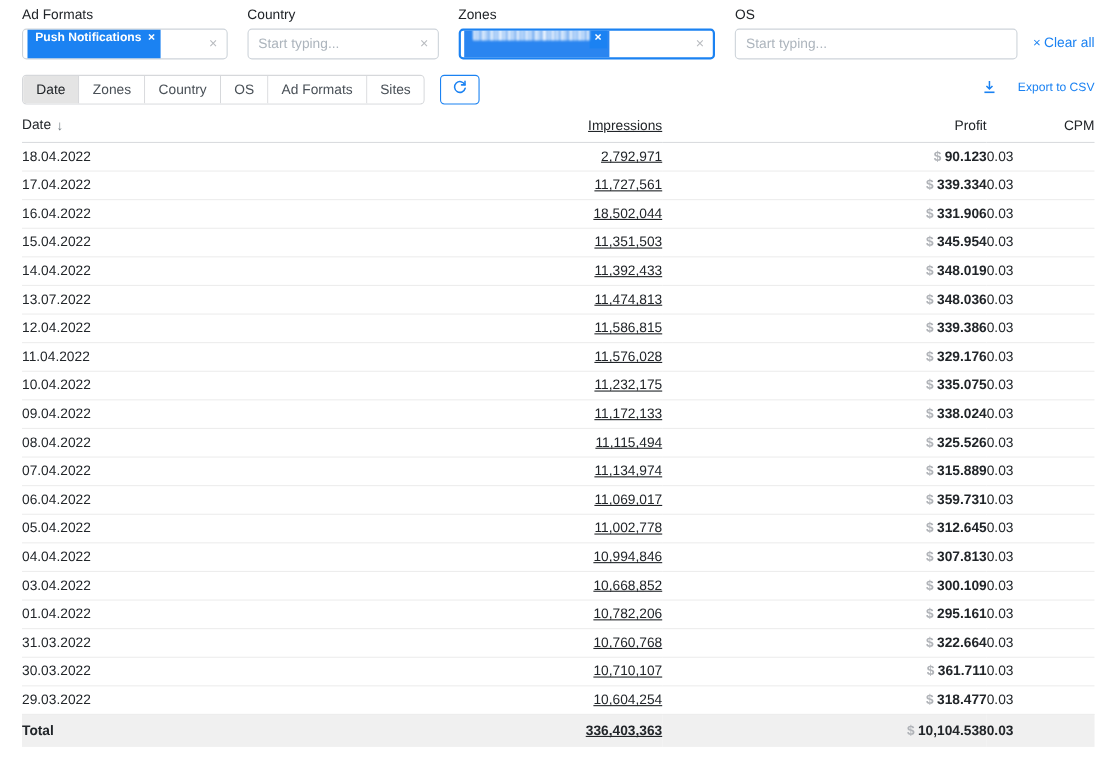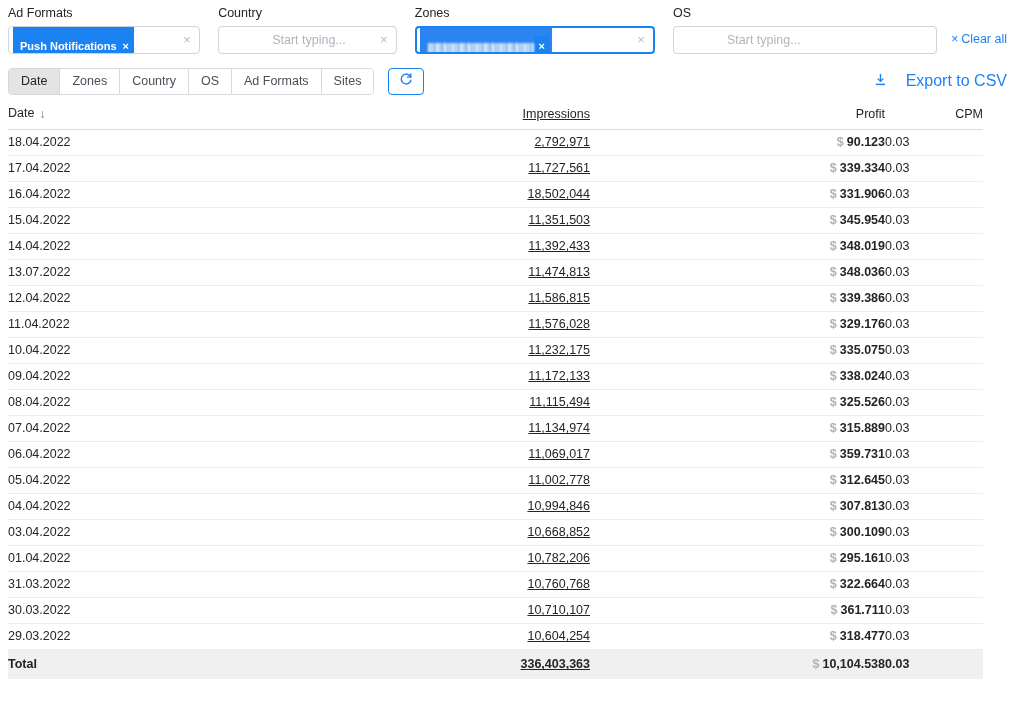--- a/index.html
+++ b/index.html
@@ -10,21 +10,21 @@
     background: #ffffff;
     font-family: "Liberation Sans", sans-serif;
     color: #212529;
     overflow: hidden;
   }
 
   .page {
     width: 1015px;
     height: 708px;
     position: relative;
-    padding: 0 8px;
+    padding: 0 20px;
   }
 
   
   .filter-bar {
     display: flex;
     align-items: flex-start;
     padding-top: 6px;
     height: 62px;
   }
 
@@ -53,21 +53,21 @@
     padding: 0 22px 0 4px;
     overflow: hidden;
   }
   .multiselect.focused {
     border: 2px solid #1b82f2;
     padding-left: 3px;
   }
 
   .tag {
     display: inline-flex;
-    align-items: flex-end;
+    align-items: flex-start;
     background: #1b82f2;
     color: #ffffff;
     border-radius: 3px;
     height: 32px;
     font-size: 11px;
     font-weight: bold;
     padding: 0 5px 0 7px;
     white-space: nowrap;
     max-width: 100%;
   }
@@ -118,21 +118,20 @@
     align-items: center;
     justify-content: center;
     flex: 0 0 auto;
   }
 
   .ms-placeholder {
     color: #adb5bd;
     font-size: 12.5px;
     padding-left: 5px;
     user-select: none;
-    margin-left: 44px;
   }
 
   .ms-clear {
     position: absolute;
     right: 6px;
     top: 50%;
     transform: translateY(-50%);
     width: 12px;
     height: 12px;
     color: #b9bcc0;
@@ -197,21 +196,21 @@
     justify-content: center;
     cursor: pointer;
   }
 
   .export-link {
     position: absolute;
     right: 0;
     top: 50%;
     transform: translateY(-50%);
     color: #1b82f2;
-    font-size: 16px;
+    font-size: 11px;
     display: flex;
     align-items: flex-start;
     gap: 20px;
     cursor: pointer;
     white-space: nowrap;
   }
 
   
   .report-table {
     width: 975px;

